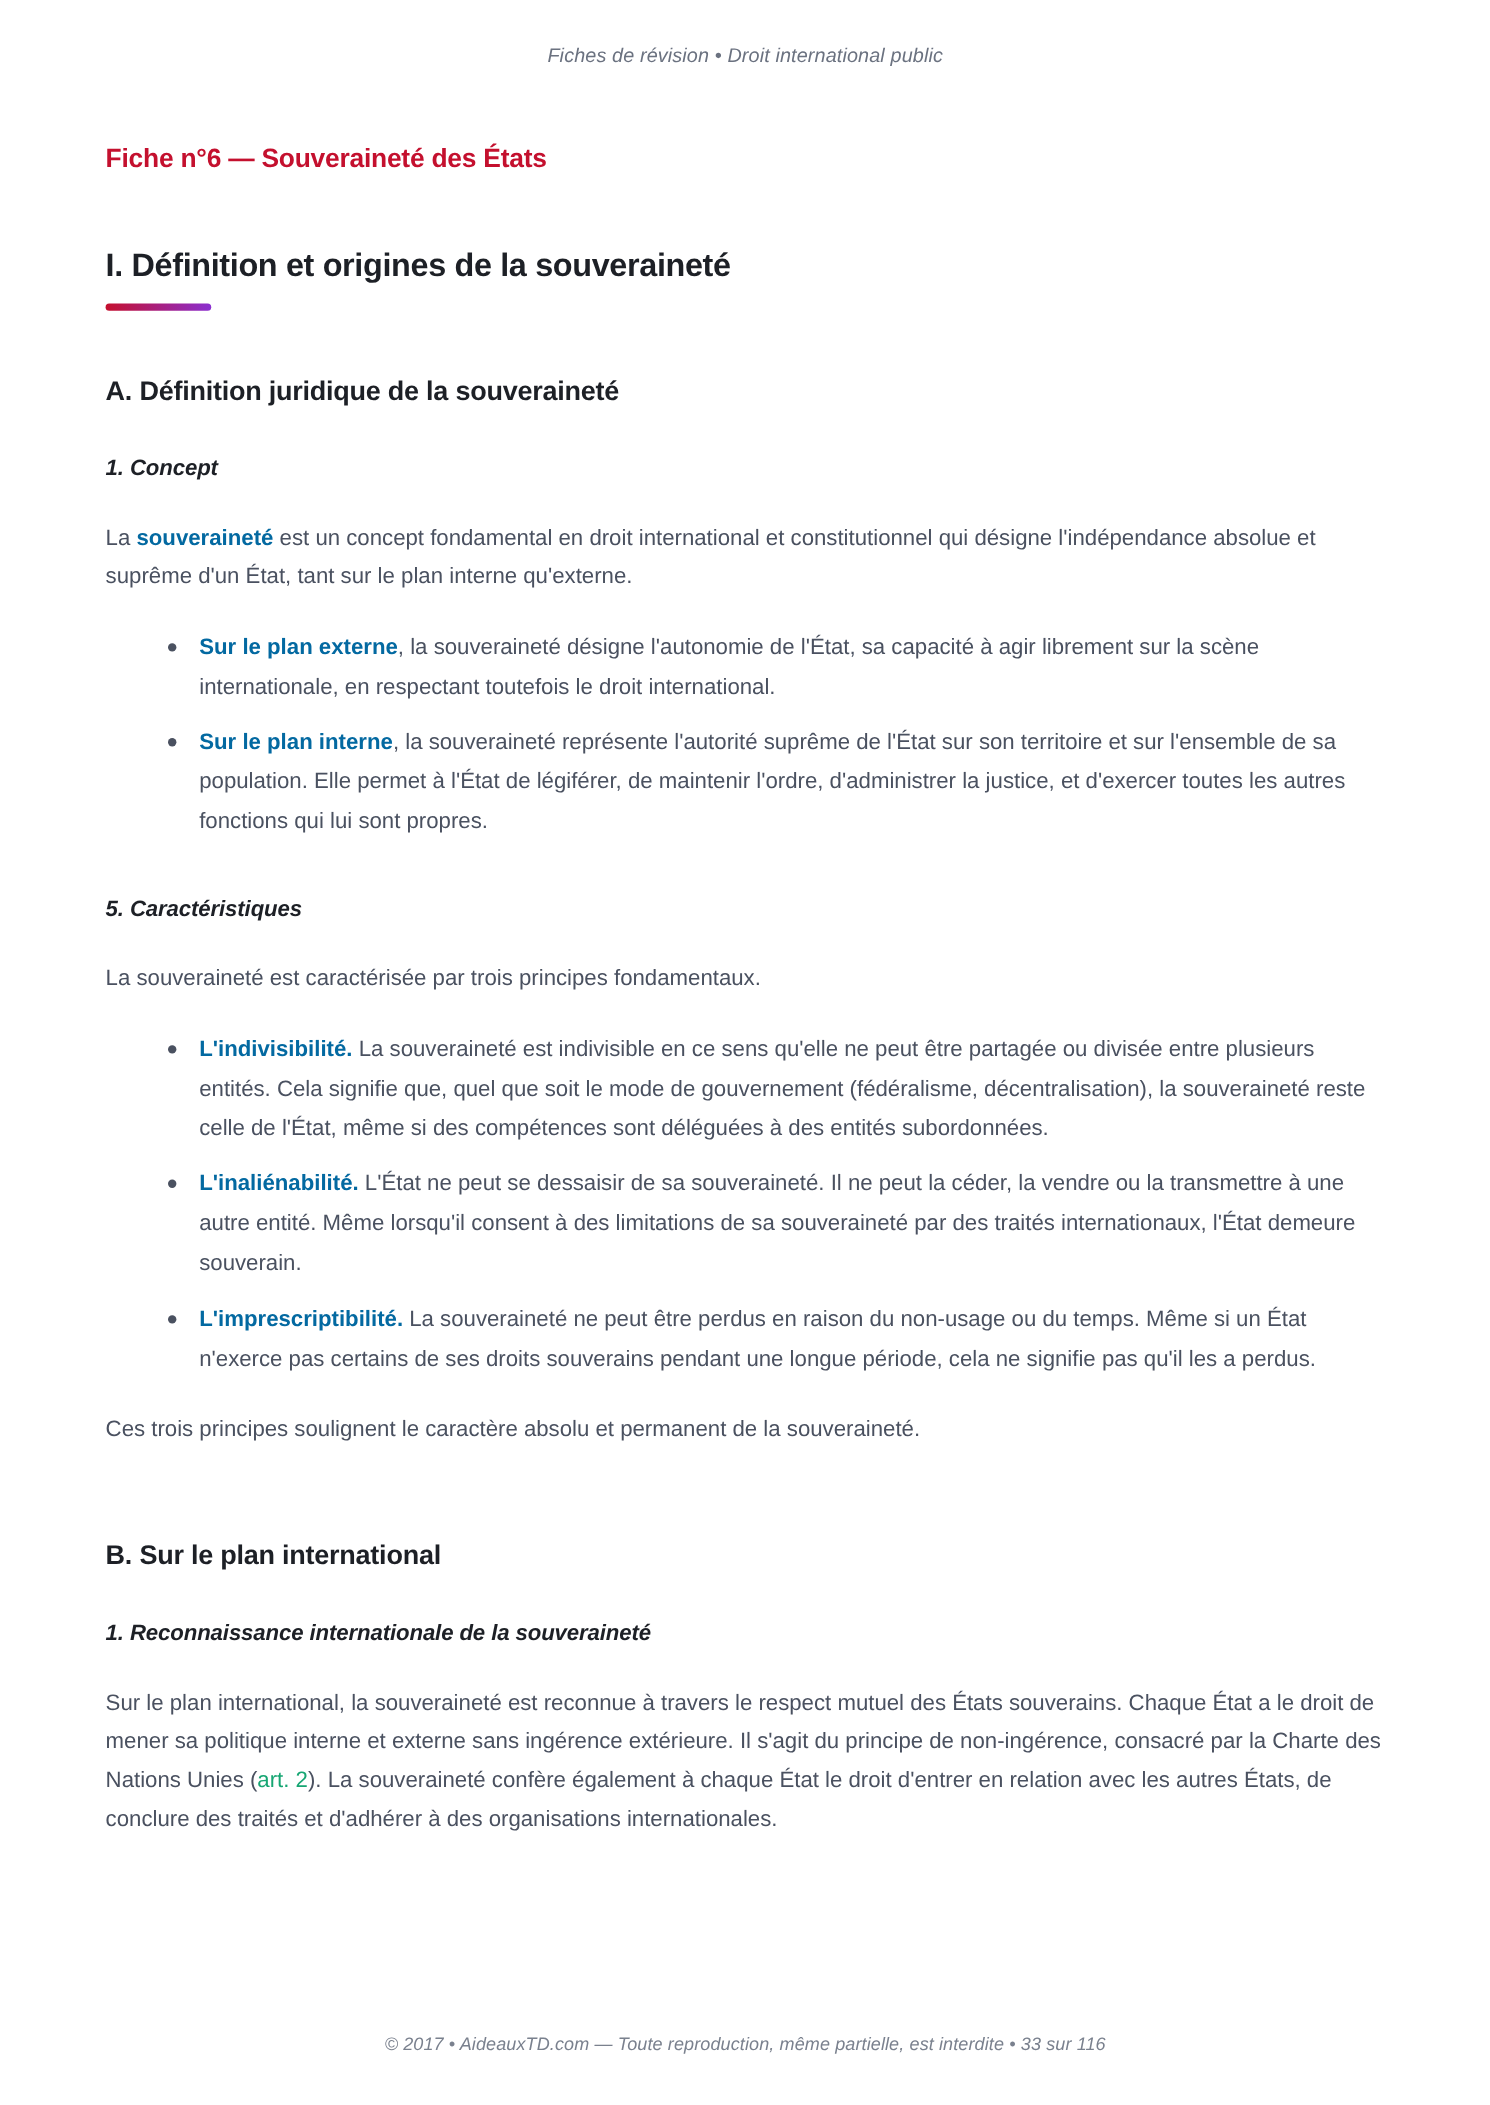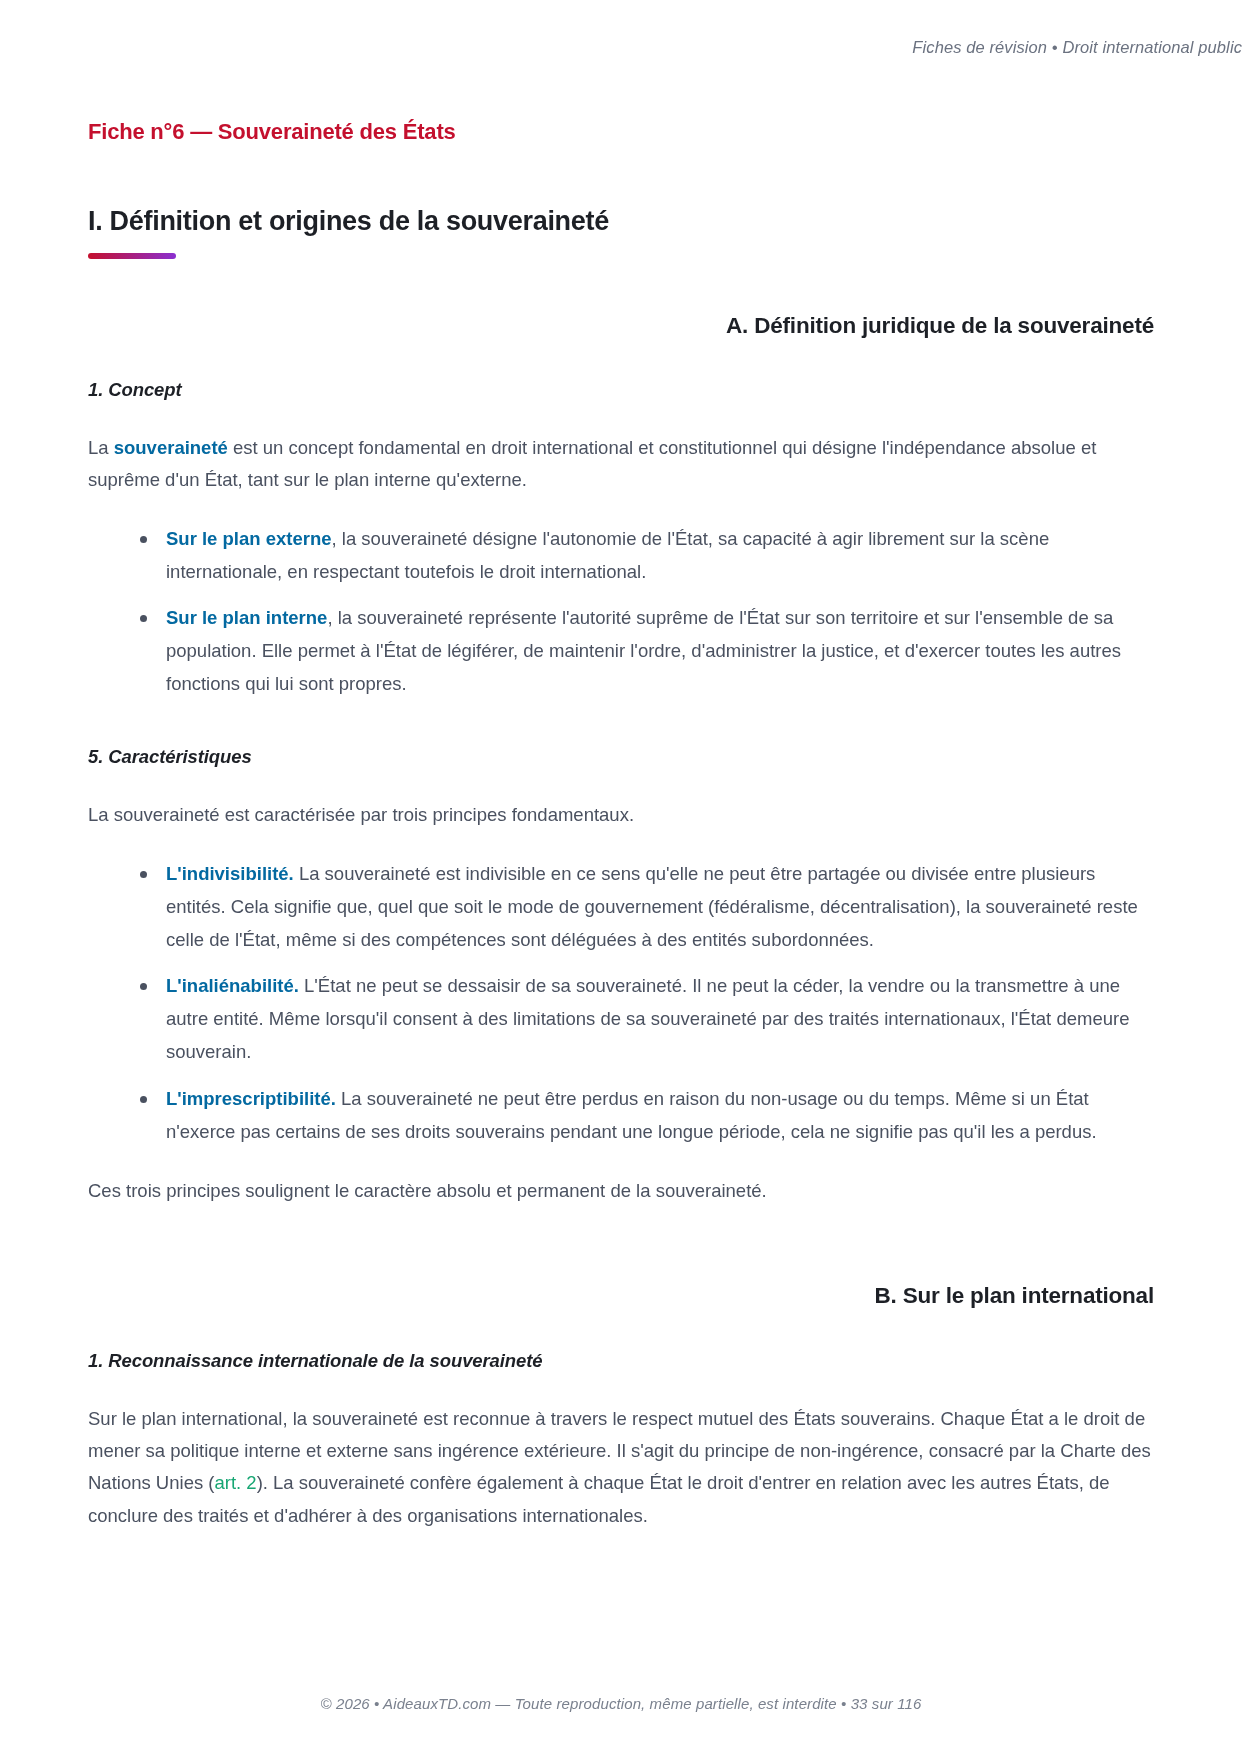--- a/index.html
+++ b/index.html
@@ -24,21 +24,21 @@
     padding: 0;
     background: #ffffff;
   }
 
   
   .running-header {
     position: absolute;
     top: 38px;
     left: 0;
     right: 0;
-    text-align: right;
+    text-align: center;
     font-style: italic;
     font-size: 16.5px;
     color: #6b7280;
     letter-spacing: 0.1px;
   }
 
   
   .content {
     position: absolute;
     top: 118px;
@@ -74,21 +74,20 @@
   }
 
   
   .h-letter {
     font-size: 22.5px;
     font-weight: 700;
     color: #1d2026;
     letter-spacing: -0.2px;
     line-height: 1.3;
     margin: 0 0 38px 0;
-    text-align: right;
   }
   .h-letter.spaced-top { margin-top: 74px; }
 
   
   .h-num {
     font-size: 18.5px;
     font-weight: 700;
     color: #1d2026;
     letter-spacing: -0.1px;
     line-height: 1.3;
@@ -190,15 +189,15 @@
     <p class="body after-list">Ces trois principes soulignent le caractère absolu et permanent de la souveraineté.</p>
 
     <h3 class="h-letter spaced-top">B. Sur le plan international</h3>
 
     <h4 class="h-num">1. Reconnaissance internationale de la souveraineté</h4>
 
     <p class="body last"><span>Sur le plan international, la souveraineté est reconnue à travers le respect mutuel des États souverains. Chaque État a le droit de mener sa politique interne et externe sans ingérence extérieure. Il s'agit du principe de non-ingérence, consacré par la Charte des Nations Unies (</span><span class="ref">art. 2</span><span>). La souveraineté confère également à chaque État le droit d'entrer en relation avec les autres États, de conclure des traités et d'adhérer à des organisations internationales.</span></p>
 
   </div>
 
-  <div class="page-footer">© 2026 • AideauxTD.com — Toute reproduction, même partielle, est interdite • 33 sur 116</div>
+  <div class="page-footer">© 2017 • AideauxTD.com — Toute reproduction, même partielle, est interdite • 33 sur 116</div>
 
 </div>
 
 </body></html>

